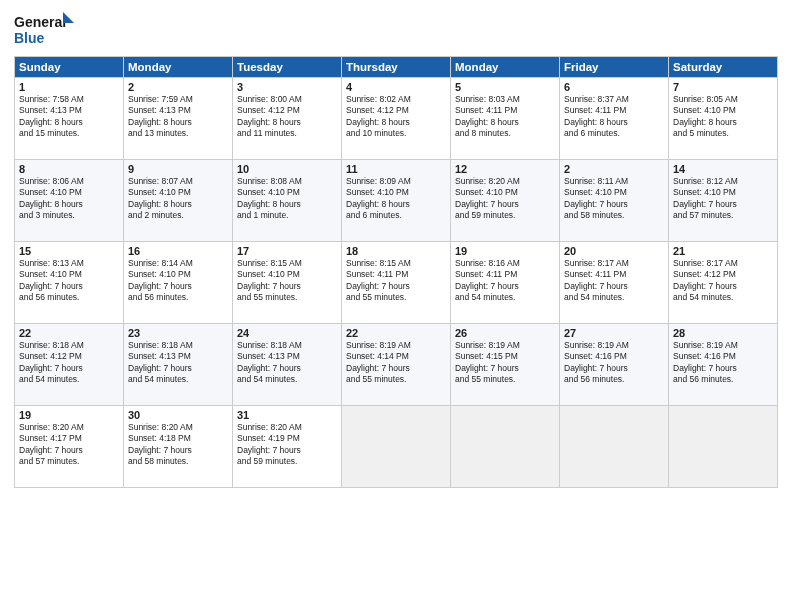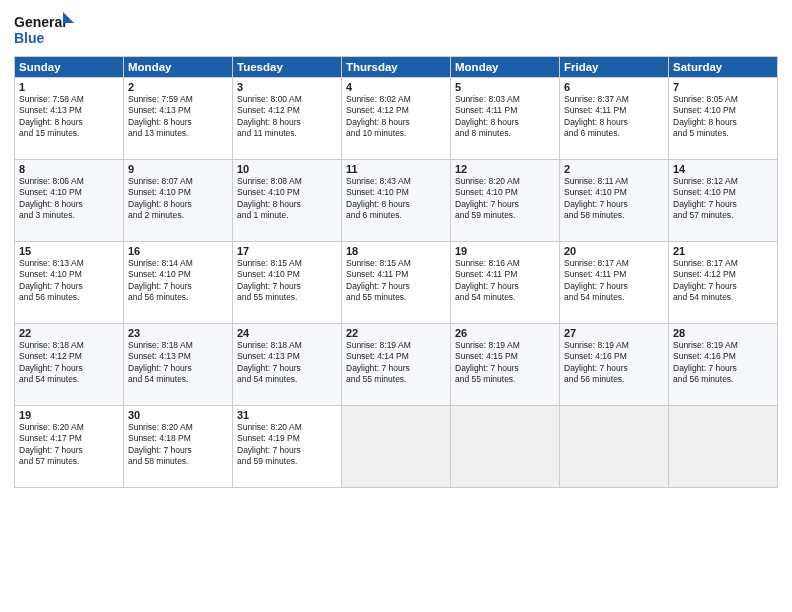--- a/index.html
+++ b/index.html
@@ -177,21 +177,21 @@
           </td>
           <td>
             <span class="day-num">10</span>
             <div class="cell-text">Sunrise: 8:08 AM</div>
             <div class="cell-text">Sunset: 4:10 PM</div>
             <div class="cell-text">Daylight: 8 hours</div>
             <div class="cell-text">and 1 minute.</div>
           </td>
           <td>
             <span class="day-num">11</span>
-            <div class="cell-text">Sunrise: 8:43 AM</div>
+            <div class="cell-text">Sunrise: 8:09 AM</div>
             <div class="cell-text">Sunset: 4:10 PM</div>
             <div class="cell-text">Daylight: 8 hours</div>
             <div class="cell-text">and 6 minutes.</div>
           </td>
           <td>
             <span class="day-num">12</span>
             <div class="cell-text">Sunrise: 8:20 AM</div>
             <div class="cell-text">Sunset: 4:10 PM</div>
             <div class="cell-text">Daylight: 7 hours</div>
             <div class="cell-text">and 59 minutes.</div>

